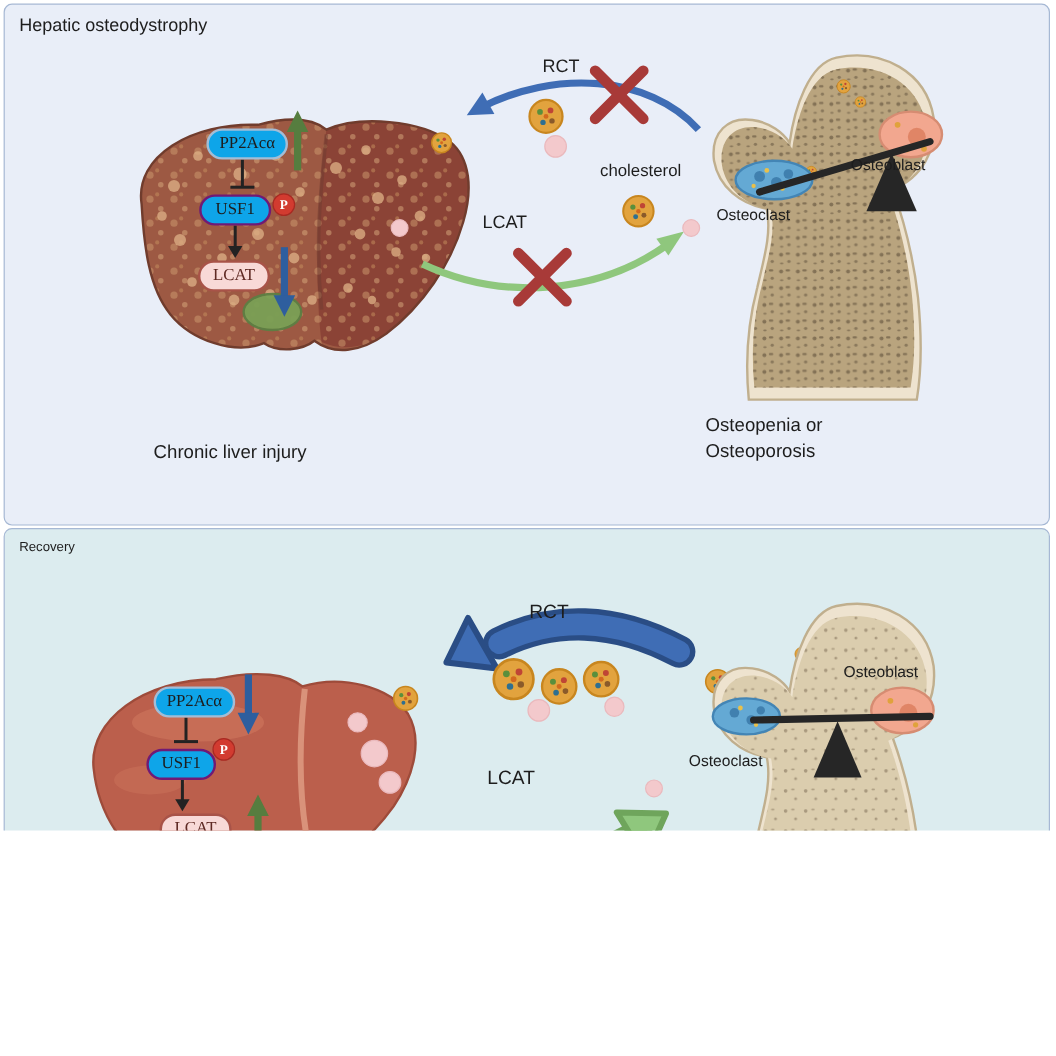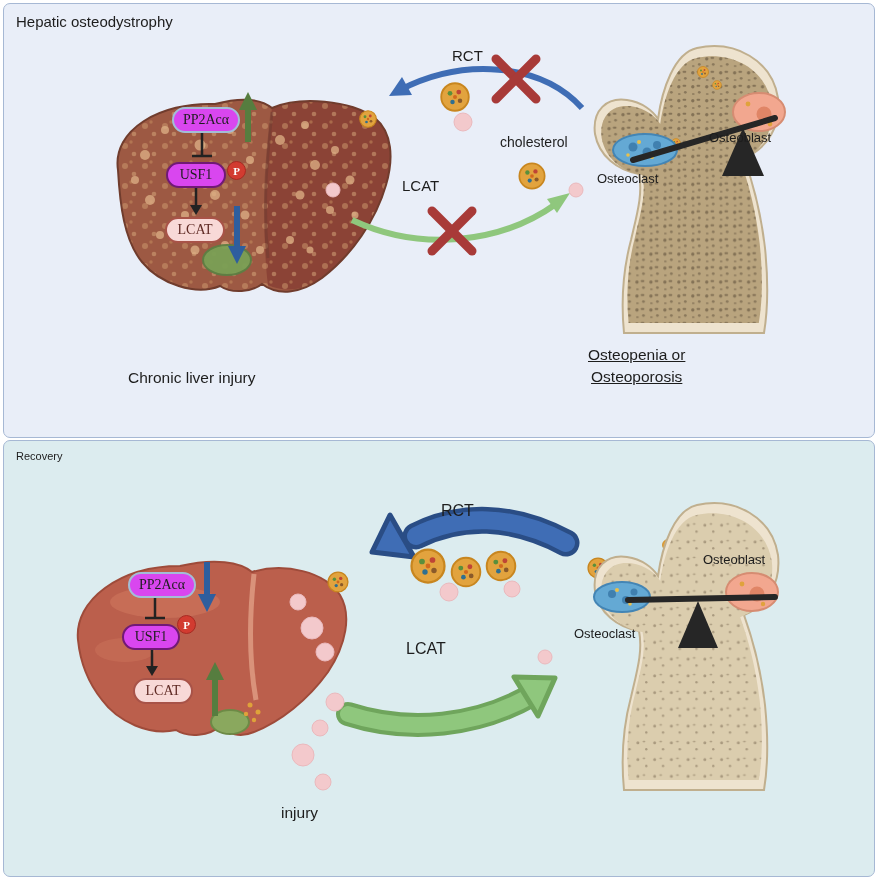--- a/index.html
+++ b/index.html
@@ -1,24 +1,24 @@
 <!DOCTYPE html>
 <html><head>
 <meta charset="utf-8">
 <style>
   html,body{margin:0;padding:0;background:#ffffff;}
-  #stage{position:relative;width:880px;height:880px;overflow:hidden;font-family:"Liberation Sans",sans-serif;text-align:center;}
+  #stage{position:relative;width:880px;height:692px;overflow:hidden;font-family:"Liberation Sans",sans-serif;}
   .panel{position:absolute;left:3px;width:872px;border:1.5px solid #a6b8d4;border-radius:7px;box-sizing:border-box;z-index:0;}
   #panel-top{top:3px;height:435px;background:#e9eef8;}
   #panel-bottom{top:440px;height:437px;background:#dcecef;}
   svg.gfx{position:absolute;left:0;top:0;z-index:1;}
   .lbl{position:absolute;z-index:2;color:#1d1d1d;white-space:nowrap;}
   .serif{font-family:Liberation Sans, sans-serif;}
   .sans{font-family:"Liberation Sans",sans-serif;}
-  .pill{position:absolute;z-index:2;border-radius:14px;background:#d946ef;display:flex;align-items:center;justify-content:center;
+  .pill{position:absolute;z-index:2;border-radius:14px;background:#0ea5e9;display:flex;align-items:center;justify-content:center;
         font-family:"Liberation Serif",serif;font-size:14px;color:#1d1d1d;box-sizing:border-box;}
   .pill-blue{border:2px solid #a3bdd6;}
   .pill-tan{border:2px solid #701a75;}
   .pill-pink{border:2px solid #a85348;background:#f8d9d7;color:#5f2a24;}
   .pbadge{position:absolute;z-index:3;width:19px;height:19px;border-radius:50%;background:#d23b30;border:1.5px solid #a82a22;
           color:#fff;font-size:11px;font-weight:bold;display:flex;align-items:center;justify-content:center;
           font-family:"Liberation Serif",serif;box-sizing:border-box;}
 </style>
 </head>
 <body>
@@ -252,21 +252,21 @@
     </g>
   </svg>
 
   <div class="lbl sans" style="left:16px;top:13px;font-size:15px;">Hepatic osteodystrophy</div>
   <div class="lbl serif" style="left:452px;top:47px;font-size:15px;">RCT</div>
   <div class="lbl serif" style="left:500px;top:134px;font-size:14px;">cholesterol</div>
   <div class="lbl serif" style="left:402px;top:177px;font-size:15px;">LCAT</div>
   <div class="lbl serif" style="left:597px;top:171px;font-size:13px;">Osteoclast</div>
   <div class="lbl serif" style="left:709px;top:130px;font-size:13px;">Osteoblast</div>
   <div class="lbl sans" style="left:128px;top:349px;font-size:15.5px;margin-top:20px;">Chronic liver injury</div>
-  <div class="lbl sans" style="left:588px;top:344px;font-size:15.5px;line-height:22px;text-decoration:underline;">
+  <div class="lbl sans" style="left:588px;top:344px;font-size:15.5px;line-height:22px;">
     <div>Osteopenia or</div>
     <div>Osteoporosis</div>
   </div>
 
   <div class="pill pill-blue" style="left:172px;top:107px;width:68px;height:26px;">PP2Acα</div>
   <div class="pill pill-tan" style="left:166px;top:162px;width:60px;height:26px;">USF1</div>
   <div class="pill pill-pink" style="left:165px;top:217px;width:60px;height:26px;">LCAT</div>
   <div class="pbadge" style="left:227px;top:161px;">P</div>
 
   <div class="lbl sans" style="left:16px;top:450px;font-size:11px;">Recovery</div>

